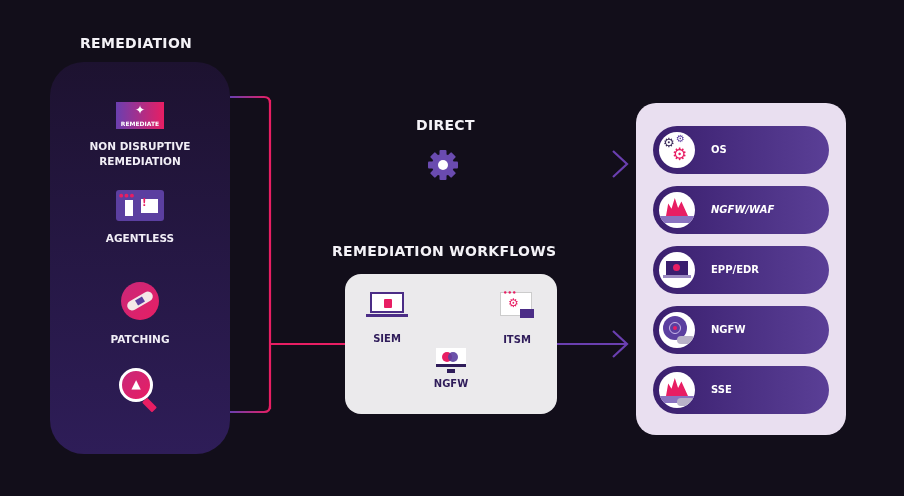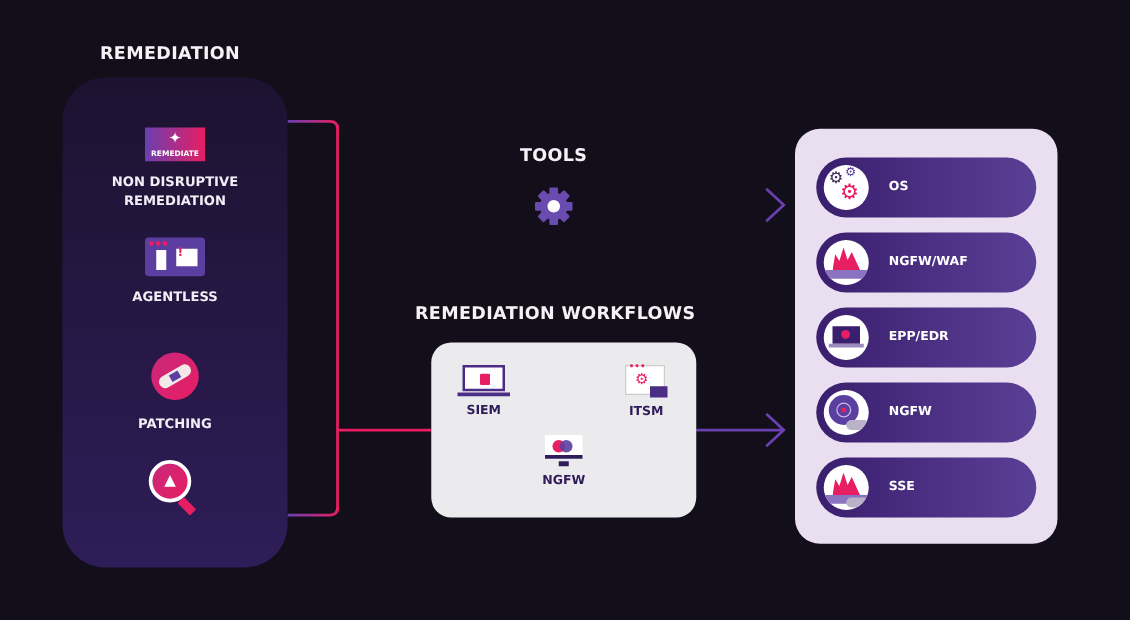--- a/index.html
+++ b/index.html
@@ -31,21 +31,21 @@
   .mag .lens{position:absolute;left:0;top:0;width:28px;height:28px;border:3px solid #fff;border-radius:50%;background:linear-gradient(135deg,#c8287a,#e81e63);}
   .mag .lens::after{content:"▲";position:absolute;left:0;width:100%;top:6px;text-align:center;font-size:12px;color:#fff;}
   .mag .handle{position:absolute;left:27px;top:30px;width:7px;height:14px;background:#e81e63;transform:rotate(-45deg);border-radius:1px;}
 
   svg#connectors{position:absolute;left:0;top:0;}
 
   #gear{position:absolute;left:426px;top:148px;width:34px;height:34px;}
 
   #wf-box{position:absolute;left:345px;top:274px;width:212px;height:140px;background:#ebeaec;border-radius:16px;}
   .wf-item{position:absolute;text-align:center;color:#2f1c5a;font-weight:bold;font-size:10px;}
-  .wf-label{margin-top:2px;line-height:14px;}
+  .wf-label{margin-top:13px;line-height:14px;}
   .laptop{display:inline-block;width:42px;height:25px;position:relative;}
   .laptop .scr{position:absolute;left:4px;top:0;width:34px;height:21px;background:#fff;border:2px solid #4b2d86;box-sizing:border-box;}
   .laptop .scr::after{content:"";position:absolute;left:12px;top:5px;width:8px;height:9px;background:#e81e63;border-radius:1px;}
   .laptop .base{position:absolute;left:0;bottom:0;width:42px;height:3px;background:#4b2d86;}
   .tree{display:inline-block;width:34px;height:26px;position:relative;}
   .tree .n{position:absolute;width:7px;height:7px;border-radius:50%;background:#4b2d86;}
   .tree .b{position:absolute;bottom:0;width:9px;height:9px;background:#4b2d86;}
   .itsm{display:inline-block;width:34px;height:26px;position:relative;}
   .itsm .win{position:absolute;left:0;top:0;width:30px;height:22px;background:#fff;border:1px solid #ccc;}
   .itsm .win::before{content:"•••";position:absolute;left:2px;top:-4px;font-size:7px;color:#e81e63;}
@@ -61,21 +61,21 @@
   .tgt{position:absolute;left:17px;width:176px;height:48px;border-radius:24px;background:linear-gradient(90deg,#3a1f6e 0%,#5a3f96 100%);}
   .tgt .ic{position:absolute;left:6px;top:6px;width:36px;height:36px;border-radius:50%;background:#fff;overflow:hidden;}
   .tgt .lbl{position:absolute;left:58px;top:0;line-height:48px;font-size:10px;font-weight:bold;color:#fff;}
   .flames{position:absolute;left:7px;top:6px;width:22px;height:18px;background:#e81e63;clip-path:polygon(0 100%,10% 30%,25% 60%,40% 0,55% 55%,70% 20%,85% 60%,100% 100%);}
   .wall{position:absolute;left:0;bottom:5px;width:36px;height:7px;background:#8a73c0;}
 </style>
 </head>
 <body>
 
 <div class="title" id="left-title">REMEDIATION</div>
-<div class="title" id="direct-title">TOOLS</div>
+<div class="title" id="direct-title">DIRECT</div>
 <div class="title" id="wf-title">REMEDIATION WORKFLOWS</div>
 
 <svg id="connectors" width="904" height="496">
   <defs>
     <linearGradient id="stubGrad" x1="0" x2="1" y1="0" y2="0">
       <stop offset="0" stop-color="#6a3fb0"></stop>
       <stop offset="1" stop-color="#e81e63"></stop>
     </linearGradient>
     <linearGradient id="outGrad" x1="0" x2="1" y1="0" y2="0">
       <stop offset="0" stop-color="#e81e63"></stop>
@@ -158,21 +158,21 @@
 
 <div id="right-panel">
   <div class="tgt" style="top:23px;">
     <span class="ic">
       <span style="position:absolute;left:4px;top:3px;font-size:13px;color:#3a2a5a;">⚙</span>
       <span style="position:absolute;left:17px;top:1px;font-size:10px;color:#5b3fa0;">⚙</span>
       <span style="position:absolute;left:13px;top:12px;font-size:17px;color:#e81e63;">⚙</span>
     </span>
     <span class="lbl">OS</span>
   </div>
-  <div class="tgt" style="top:83px;">
+  <div class="tgt" style="top:83px;font-style:italic;">
     <span class="ic">
         <span class="flames"></span>
         <span class="wall"></span>
       </span>
     <span class="lbl">NGFW/WAF</span>
   </div>
   <div class="tgt" style="top:143px;text-align:center;">
     <span class="ic">
       <span style="position:absolute;left:7px;top:9px;width:22px;height:14px;background:#3a1f6e;"></span>
       <span style="position:absolute;left:14px;top:12px;width:7px;height:7px;border-radius:50%;background:#e81e63;"></span>

